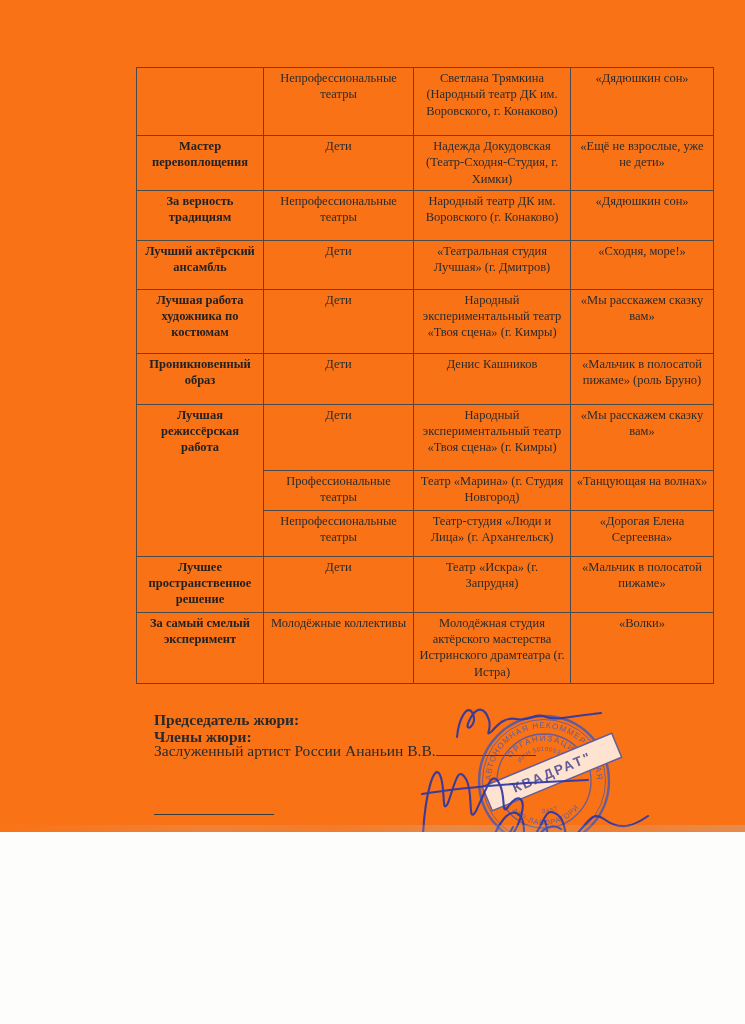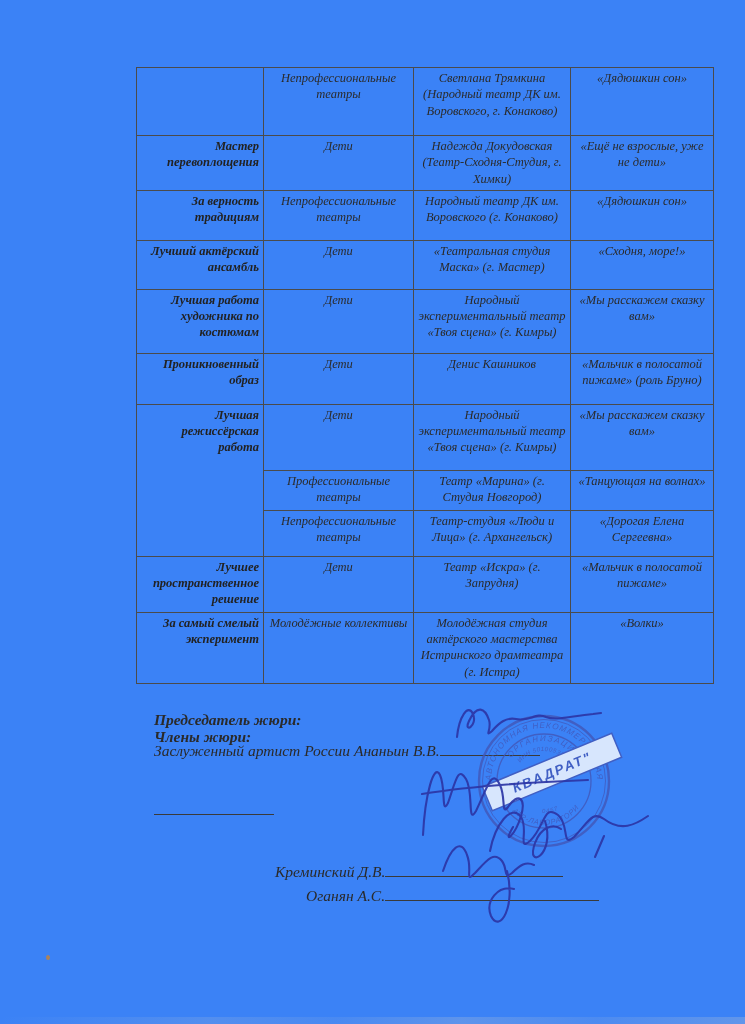--- a/index.html
+++ b/index.html
@@ -1,30 +1,30 @@
 <!DOCTYPE html>
 <html><head>
 <meta charset="utf-8">
 <title>Document</title>
 <style>
   html,body { margin:0; padding:0; }
   body { width:745px; height:1024px; background:#fdfdfc; font-family:"Liberation Serif", serif; }
-  .page { position:relative; width:745px; height:1024px; background:#3b82f6; overflow:hidden; color:#272727;font-style:italic; }
+  .page { position:relative; width:745px; height:832px; background:#f97316; overflow:hidden; color:#272727; }
 
   table.awards {
     position:absolute; left:136px; top:67px; width:577px;
     border-collapse:collapse; table-layout:fixed;
   }
   table.awards td {
     border:1px solid #4b4b4b;
     vertical-align:top; text-align:center;
     padding:2px 4px 3px;
     font-size:12.5px; line-height:1.3; color:#2b2b2b;
   }
-  table.awards td.award { font-weight:bold; color:#222;text-align:right; }
+  table.awards td.award { font-weight:bold; color:#222; }
 
   .jury p { position:absolute; margin:7px; font-size:15.5px; white-space:nowrap; color:#2a2a2a; }
   .jury p.bold { font-weight:bold; }
   .sig-line { display:inline-block; height:0.95em; border-bottom:1.3px solid #3a3a3a; vertical-align:baseline; }
 
   .overlay { position:absolute; left:395px; top:675px; width:350px; height:300px; }
 
   .speck { position:absolute; left:46px; top:955px; width:4px; height:5px; background:#c0823f; border-radius:50%; opacity:.85; }
   .edge-bottom {
     position:absolute; left:0; bottom:0; width:745px; height:7px; opacity:.55;
@@ -58,21 +58,21 @@
       </tr>
       <tr style="height:50px">
         <td class="award">За верность традициям</td>
         <td>Непрофессиональные театры</td>
         <td>Народный театр ДК им. Воровского (г. Конаково)</td>
         <td>«Дядюшкин сон»</td>
       </tr>
       <tr style="height:49px">
         <td class="award">Лучший актёрский ансамбль</td>
         <td>Дети</td>
-        <td>«Театральная студия Маска» (г. Мастер)</td>
+        <td>«Театральная студия Лучшая» (г. Дмитров)</td>
         <td>«Сходня, море!»</td>
       </tr>
       <tr style="height:64px">
         <td class="award">Лучшая работа художника по костюмам</td>
         <td>Дети</td>
         <td>Народный экспериментальный театр «Твоя сцена» (г. Кимры)</td>
         <td>«Мы расскажем сказку вам»</td>
       </tr>
       <tr style="height:51px">
         <td class="award">Проникновенный образ</td>

